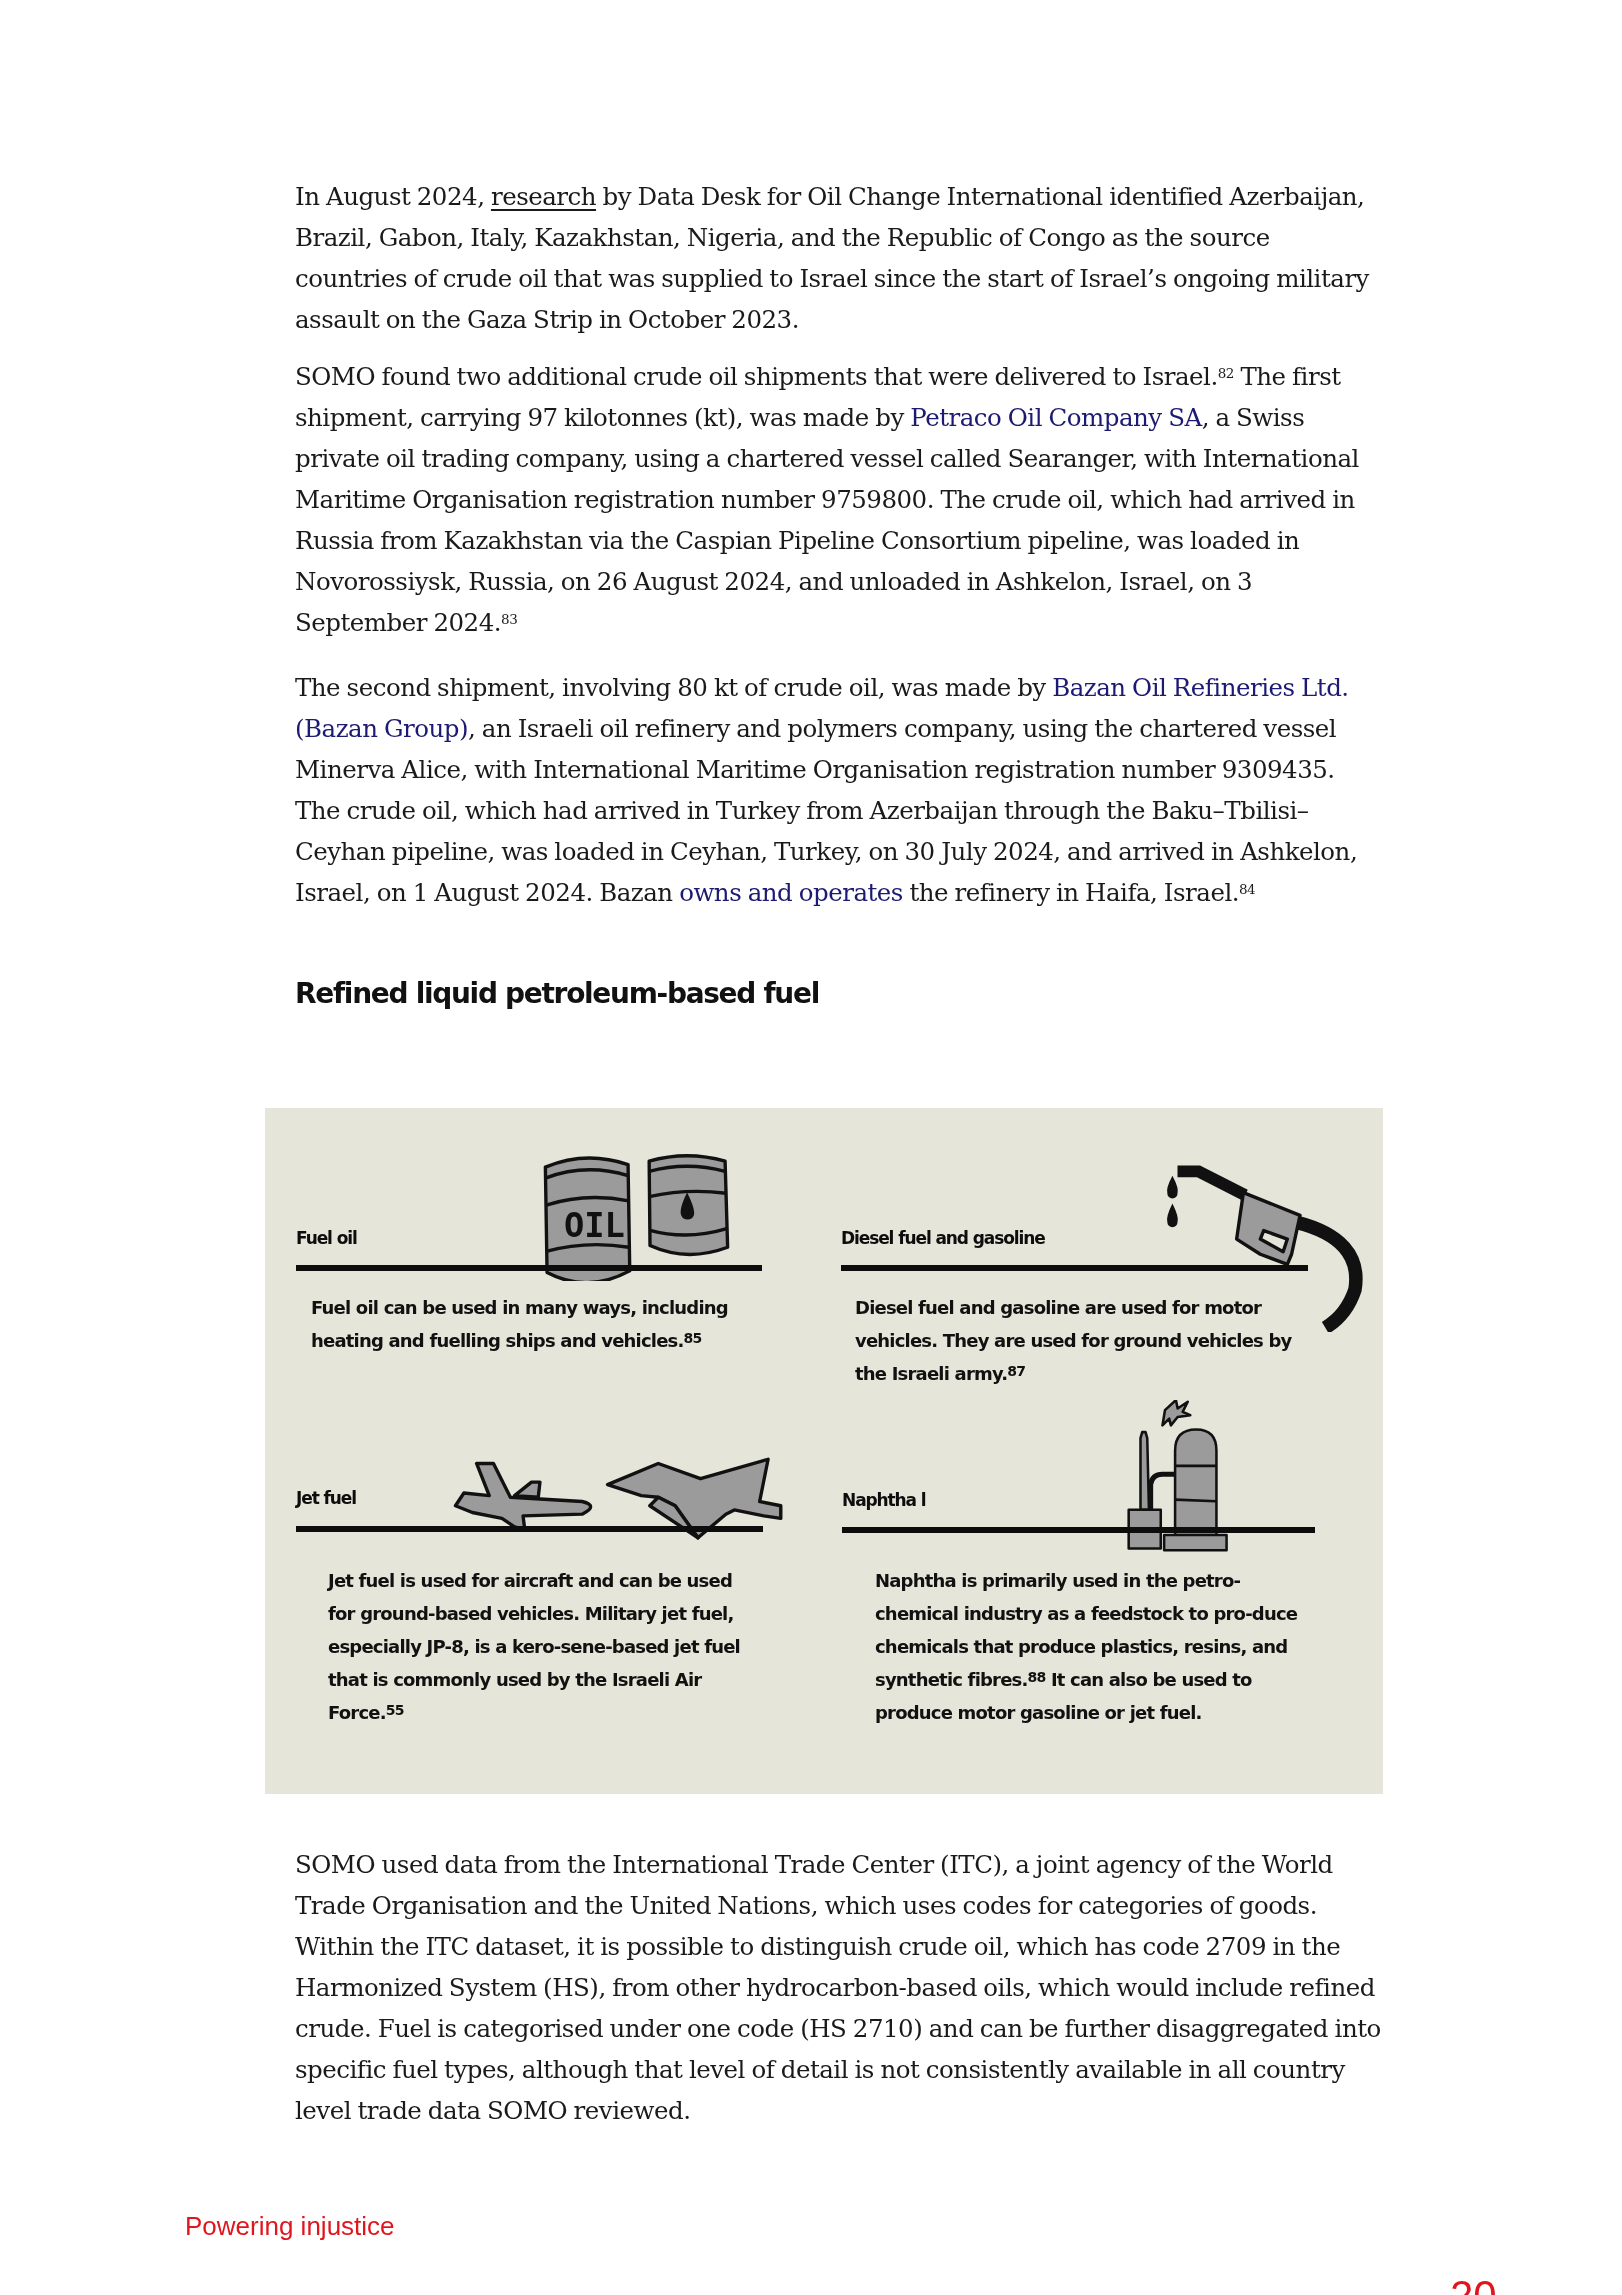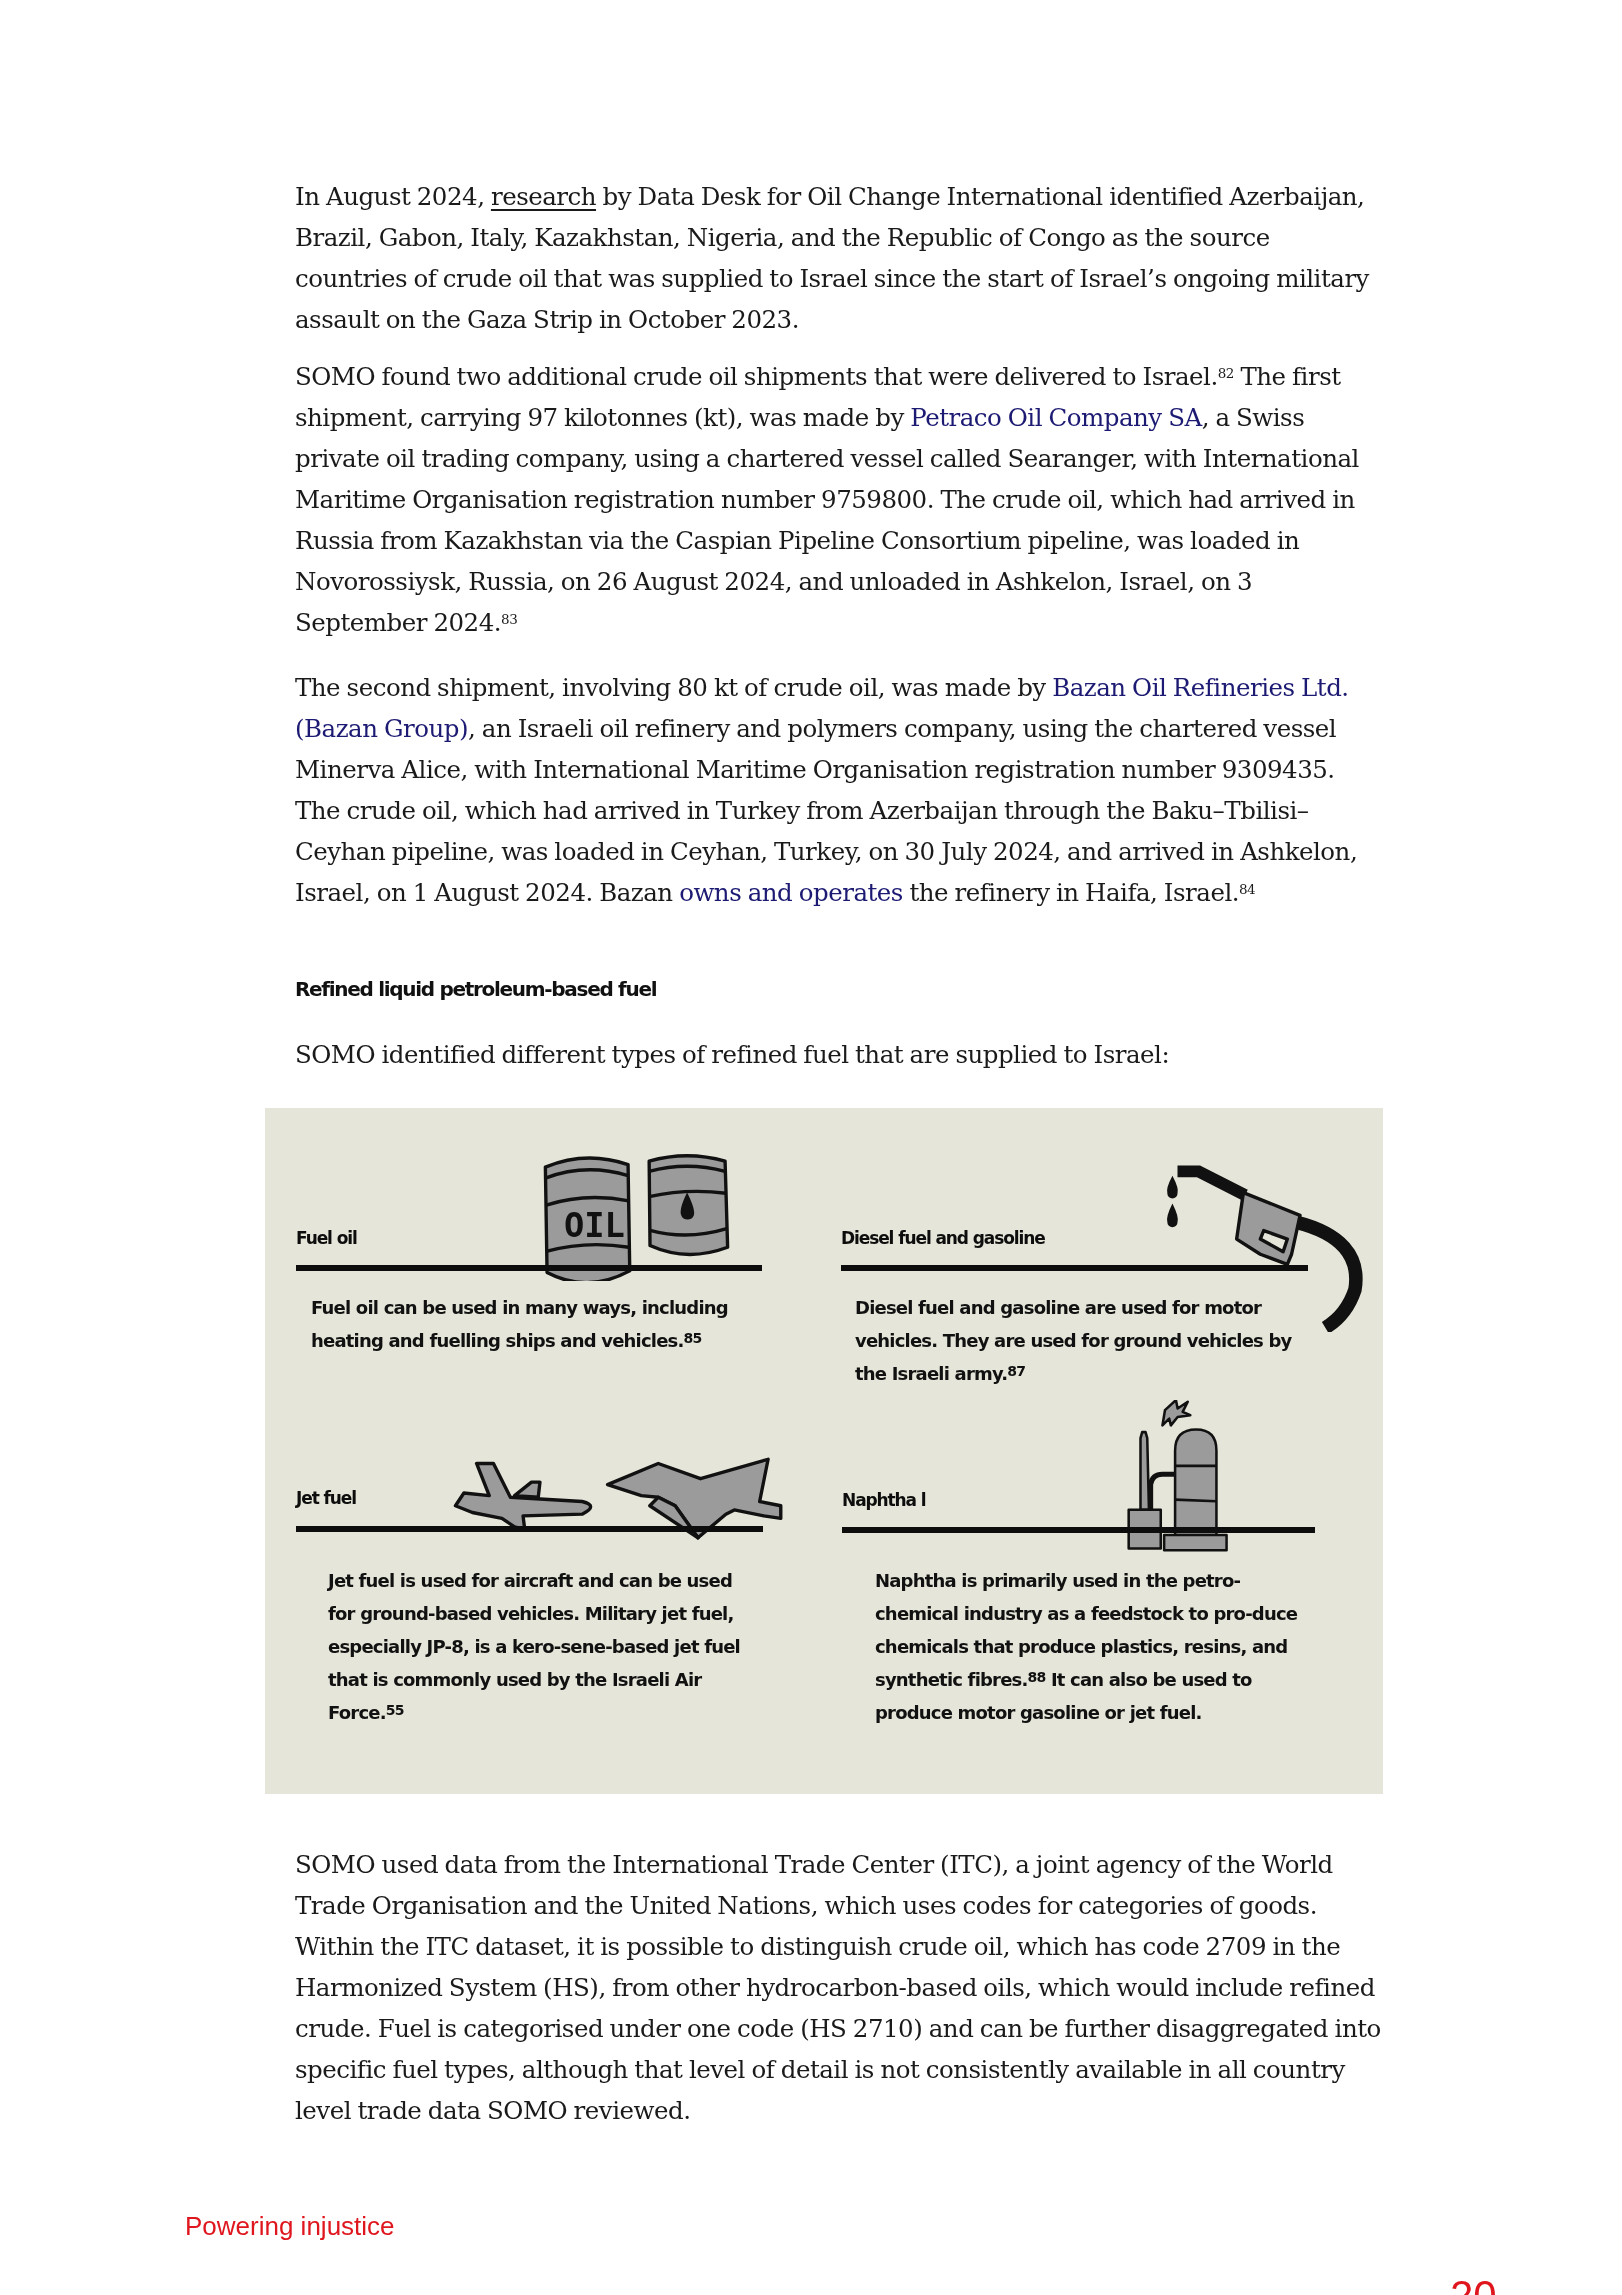--- a/index.html
+++ b/index.html
@@ -14,21 +14,21 @@
     margin: 0;
     letter-spacing: -0.5px;
     word-spacing: -0.8px;
   }
   .para sup { font-size: 13.5px; vertical-align: top; position: relative; top: -3.4px; }
   .link { color: #1c1a72; text-decoration: none; }
   .ulink { color: #1a1a1a; text-decoration: underline; text-underline-offset: 4.2px; }
   .h2 {
     font-family: "DejaVu Sans", sans-serif;
     font-weight: bold;
-    font-size: 20px;
+    font-size: 28px;
     color: #111;
     letter-spacing: -1.3px;
     margin: 0;
   }
   .panel {
     position: absolute; left: 265px; top: 1100px; width: 1118px; height: 686px;
     background: #e5e5d9;
   }
   .card { position: absolute; }
   .card-title {
@@ -65,21 +65,20 @@
   <p class="para body-col" style="top:348px;">
     <span>SOMO found two additional crude oil shipments that were delivered to Israel.</span><sup>82</sup><span> The first shipment, carrying 97 kilotonnes (kt), was made by </span><a class="link">Petraco Oil Company SA</a><span>, a Swiss private oil trading company, using a chartered vessel called Searanger, with International Maritime Organisation registration number 9759800. The crude oil, which had arrived in Russia from Kazakhstan via the Caspian Pipeline Consortium pipeline, was loaded in Novorossiysk, Russia, on 26 August 2024, and unloaded in Ashkelon, Israel, on 3 September 2024.</span><sup>83</sup>
   </p>
 
   <p class="para body-col" style="top:659px;">
     <span>The second shipment, involving 80 kt of crude oil, was made by </span><a class="link">Bazan Oil Refineries Ltd. (Bazan Group)</a><span>, an Israeli oil refinery and polymers company, using the chartered vessel Minerva Alice, with International Maritime Organisation registration number 9309435. The crude oil, which had arrived in Turkey from Azerbaijan through the Baku–Tbilisi–Ceyhan pipeline, was loaded in Ceyhan, Turkey, on 30 July 2024, and arrived in Ashkelon, Israel, on 1 August 2024. Bazan </span><a class="link">owns and operates</a><span> the refinery in Haifa, Israel.</span><sup>84</sup>
   </p>
 
   <h2 class="h2 body-col" style="top:969px;">Refined liquid petroleum-based fuel</h2>
 
-  <p class="para body-col" style="top:1026px;">SOMO identified different types of refined fuel that are supplied to Israel:</p>
 
   <div class="panel">
 
     <div class="card">
       <svg class="icon" style="left:270px; top:38px;" width="203" height="135" viewBox="0 0 240 160">
         <g stroke="#111" stroke-width="4" fill="#9b9b9b" stroke-linejoin="round">
           <path d="M12 25 Q60 5 110 22 L112 148 Q62 175 14 150 Z"></path>
           <path d="M12 38 Q60 20 110 35" fill="none"></path>
           <path d="M13 70 Q60 55 111 65" fill="none"></path>
           <path d="M13 125 Q60 112 111 120" fill="none"></path>

